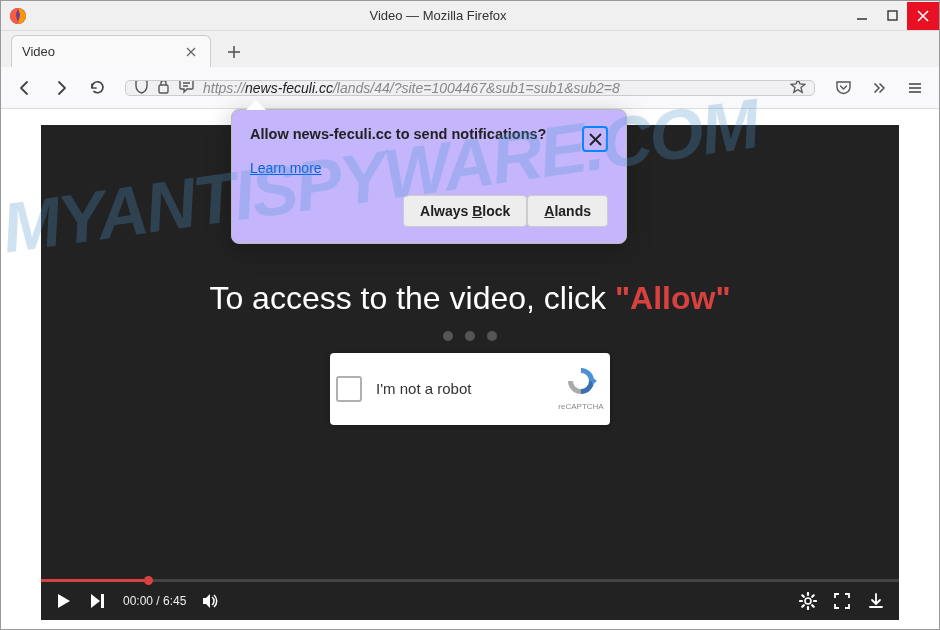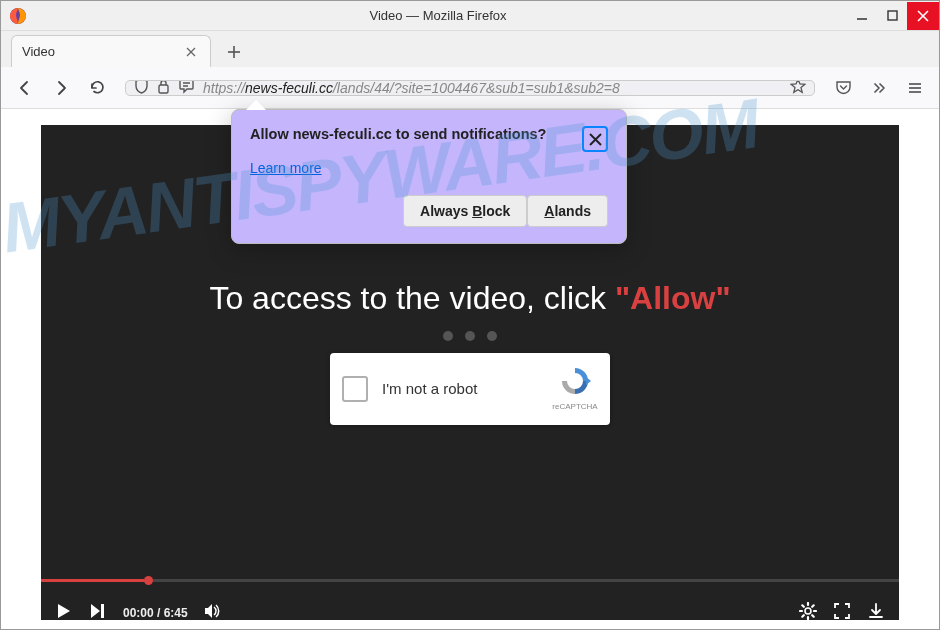--- a/index.html
+++ b/index.html
@@ -181,21 +181,21 @@
       color: #d94040;
       font-weight: bold;
     }
     .captcha-box {
       width: 280px;
       height: 72px;
       background: #fff;
       border-radius: 4px;
       display: flex;
       align-items: center;
-      padding: 0 12px;
+      padding: 0 6px;
       gap: 14px;
       box-shadow: 0 1px 4px rgba(0,0,0,0.3);
     }
     .captcha-check {
       width: 26px;
       height: 26px;
       border: 2px solid #b0b0b0;
       border-radius: 3px;
     }
     .captcha-label {
@@ -230,25 +230,24 @@
       left: 12%;
       top: -3px;
       width: 9px;
       height: 9px;
       border-radius: 50%;
       background: #d94040;
     }
     .player-controls {
       height: 38px;
       display: flex;
-      align-items: flex-end;
+      align-items: center;
       padding: 0 14px;
       gap: 16px;
       color: #fff;
-      font-weight: bold;
     }
     .player-controls .right {
       margin-left: auto;
       display: flex;
       gap: 16px;
     }
     .time-display {
       font-size: 12px;
       color: #eee;
     }

